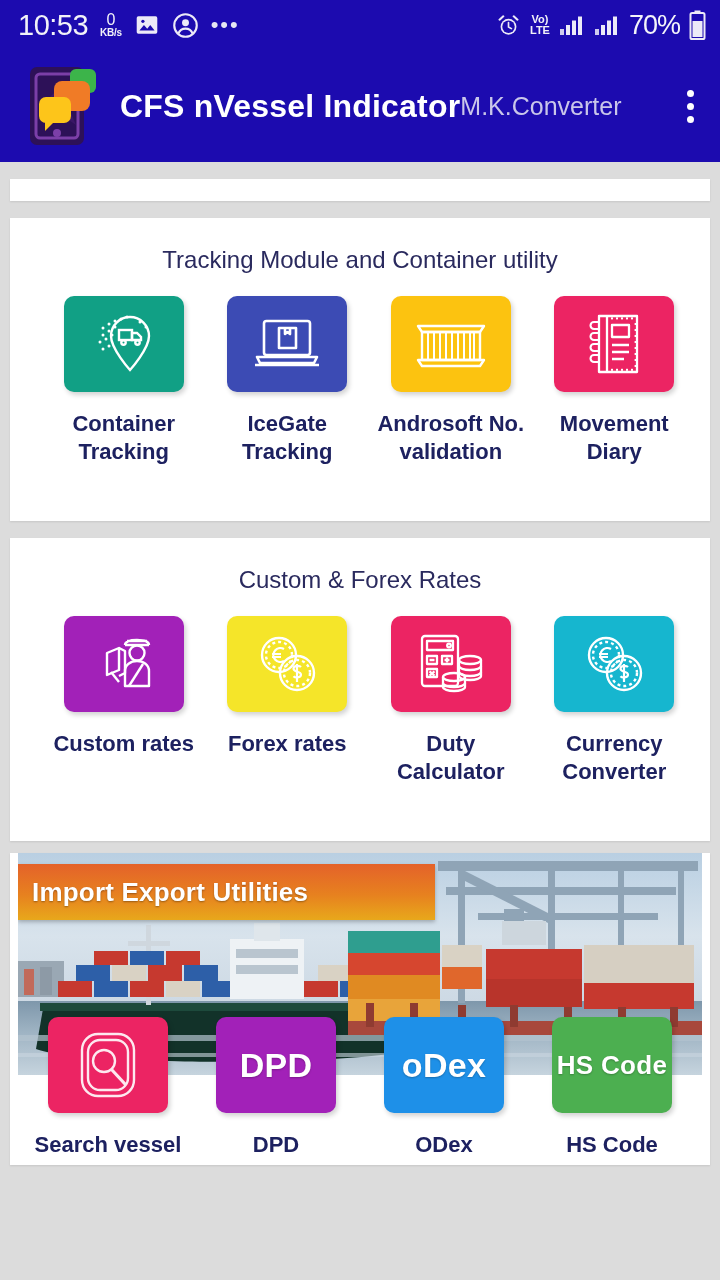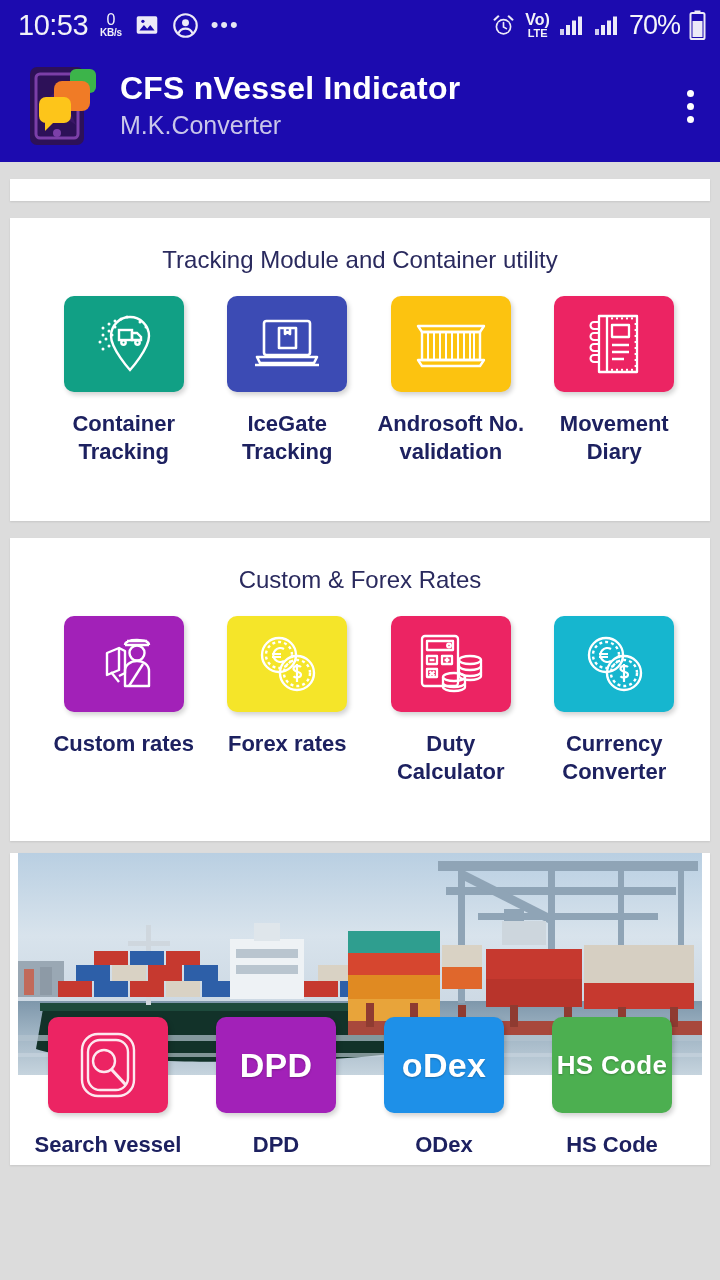--- a/index.html
+++ b/index.html
@@ -21,31 +21,31 @@
   .sb-right { display: flex; align-items: center; gap: 9px; margin-left: auto; }
   .sb-clock { font-size: 29px; letter-spacing: -.5px; font-weight: 400; color:#f2f2f8; }
   .kbs { display: flex; flex-direction: column; align-items: center; line-height: 1;
          color: #f2f2f8; }
   .kbs .num { font-size: 16px; }
   .kbs .unit { font-size: 10px; font-weight: bold; letter-spacing: -.3px; }
   .sb-ico { display: inline-flex; align-items: center; justify-content: center; }
   .dots3 { font-size: 22px; letter-spacing: 2px; color: #e7e7f3; line-height: .6; }
   .volte { display: flex; flex-direction: column; align-items: center; line-height: 1;
            color:#f2f2f8; }
-  .volte .t { font-size: 16px; font-weight: bold; }
+  .volte .t { font-size: 11px; font-weight: bold; }
   .volte .b { font-size: 11px; font-weight: bold; }
   .batt-pct { font-size: 27px; color: #f4f4fa; letter-spacing: -1px; }
 
   
   .appbar {
     height: 112px; background: #1C0BAF;
     display: flex; align-items: center; padding: 0 14px 0 26px;
   }
   .logo { width: 76px; height: 86px; position: relative; flex: 0 0 auto; }
-  .titles { margin-left: 18px; display: flex; flex-direction: column; justify-content: center; }
+  .titles { margin-left: 18px; display: flex; justify-content: center; }
   .app-title { font-size: 32px; font-weight: bold; color: #ffffff; letter-spacing: .2px; line-height: 1.15; }
   .app-sub { font-size: 25px; color: #c9c6ea; line-height: 1.3; margin-top: 2px; }
   .kebab { margin-left: auto; display: flex; flex-direction: column; gap: 6px;
            padding: 10px 12px; cursor: pointer; }
   .kebab i { width: 7px; height: 7px; border-radius: 50%; background: #fff; display: block; }
 
   
   .content { position: absolute; top: 162px; left: 0; right: 0; bottom: 0; background: #dcdcdc; }
 
   .card {
@@ -462,20 +462,23 @@
                 <rect x="492" y="152" width="8" height="22"></rect>
               <rect x="546" y="154" width="8" height="20"></rect>
                 <rect x="600" y="154" width="8" height="20"></rect>
               <rect x="652" y="154" width="8" height="20"></rect>
             </g>
 
             <rect y="182" width="684" height="6" fill="#b3c3cf" opacity=".7"></rect>
             <rect y="200" width="684" height="4" fill="#c9d6df" opacity=".6"></rect>
           </svg>
         </div>
+        <div class="banner-ribbon">
+          <span class="ribbon-text">Import Export Utilities</span>
+        </div>
       </div>
 
       <div class="bottom-row">
 
         <div class="cell">
           <div class="tile" style="background:#EC2463">
             <svg width="66" height="74" viewBox="0 0 66 74">
               <g fill="none" stroke="#ffffff" stroke-width="2.4" opacity=".9">
                 <rect x="7" y="6" width="52" height="62" rx="16"></rect>
                 <rect x="13" y="12" width="40" height="50" rx="12"></rect>

